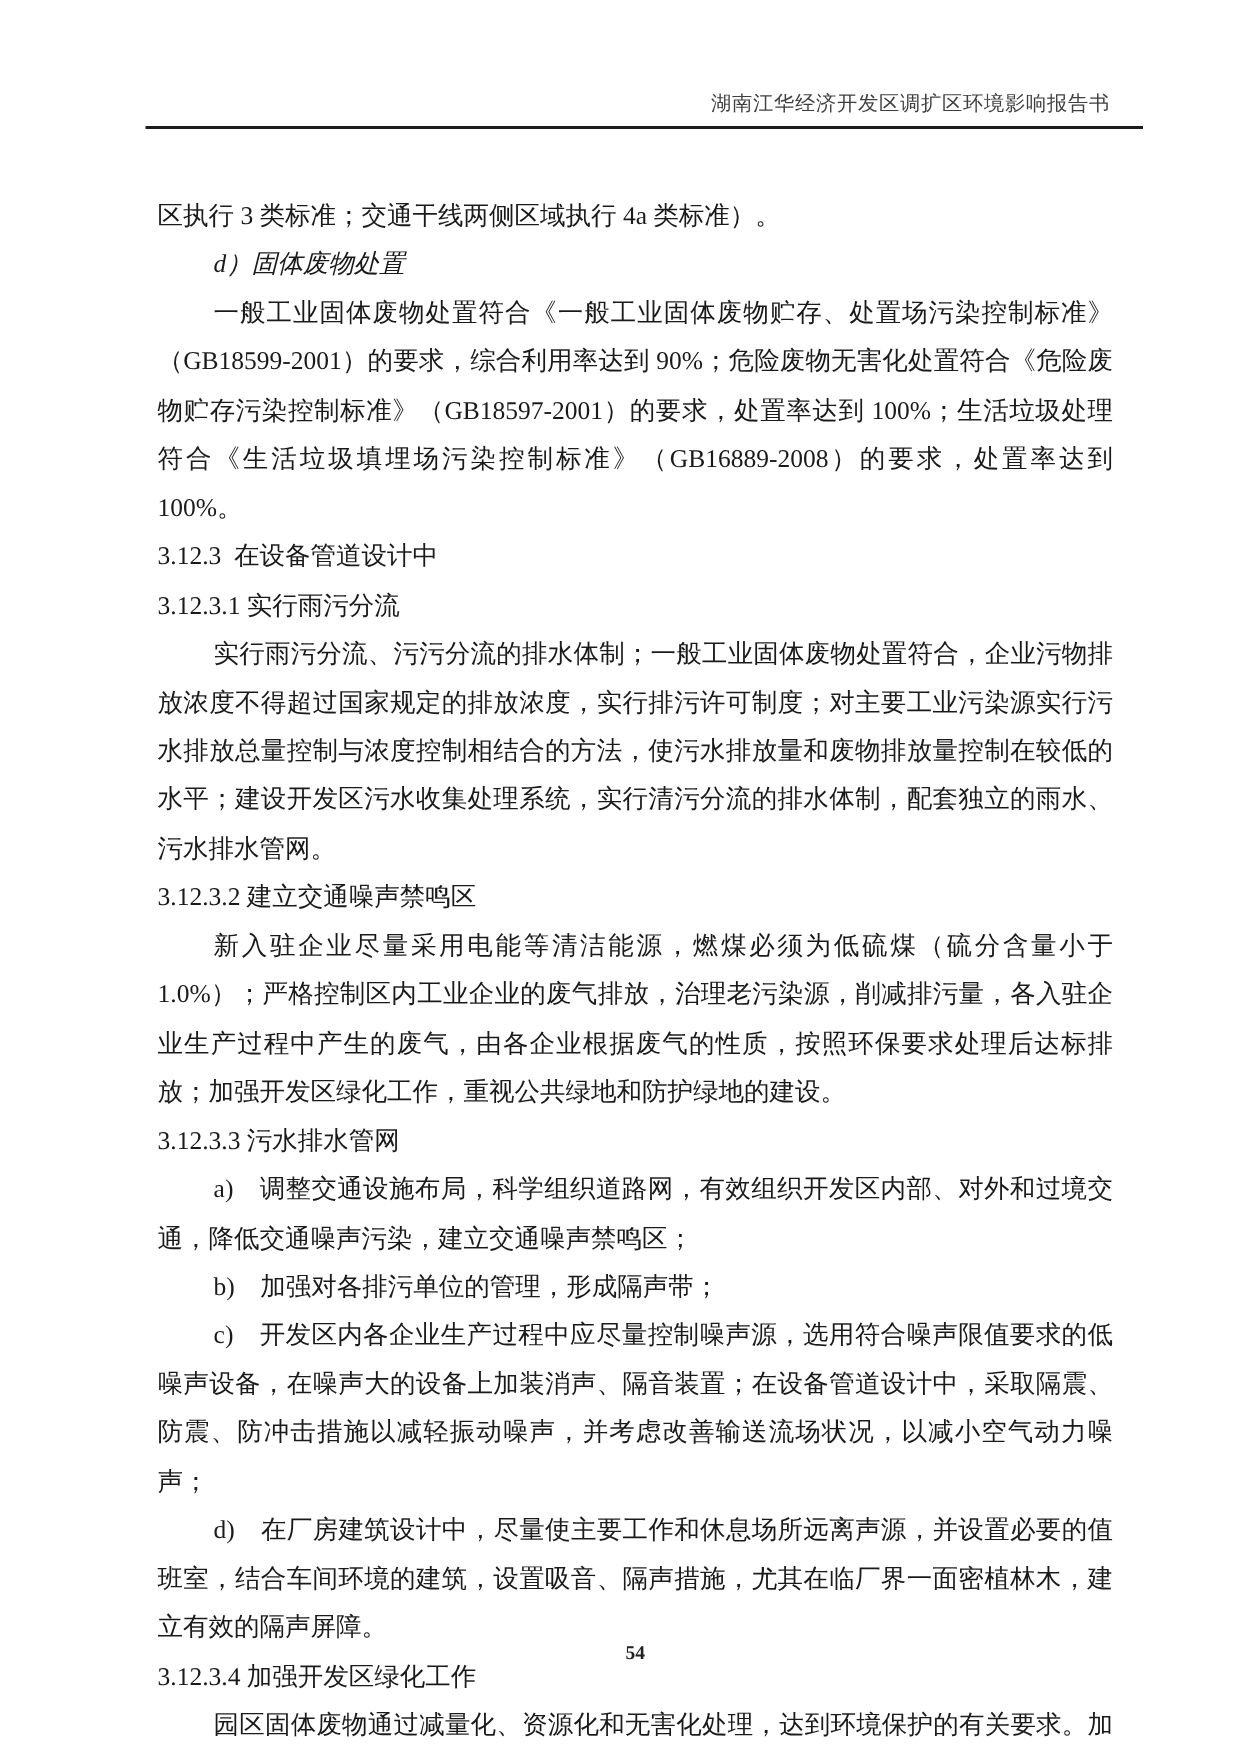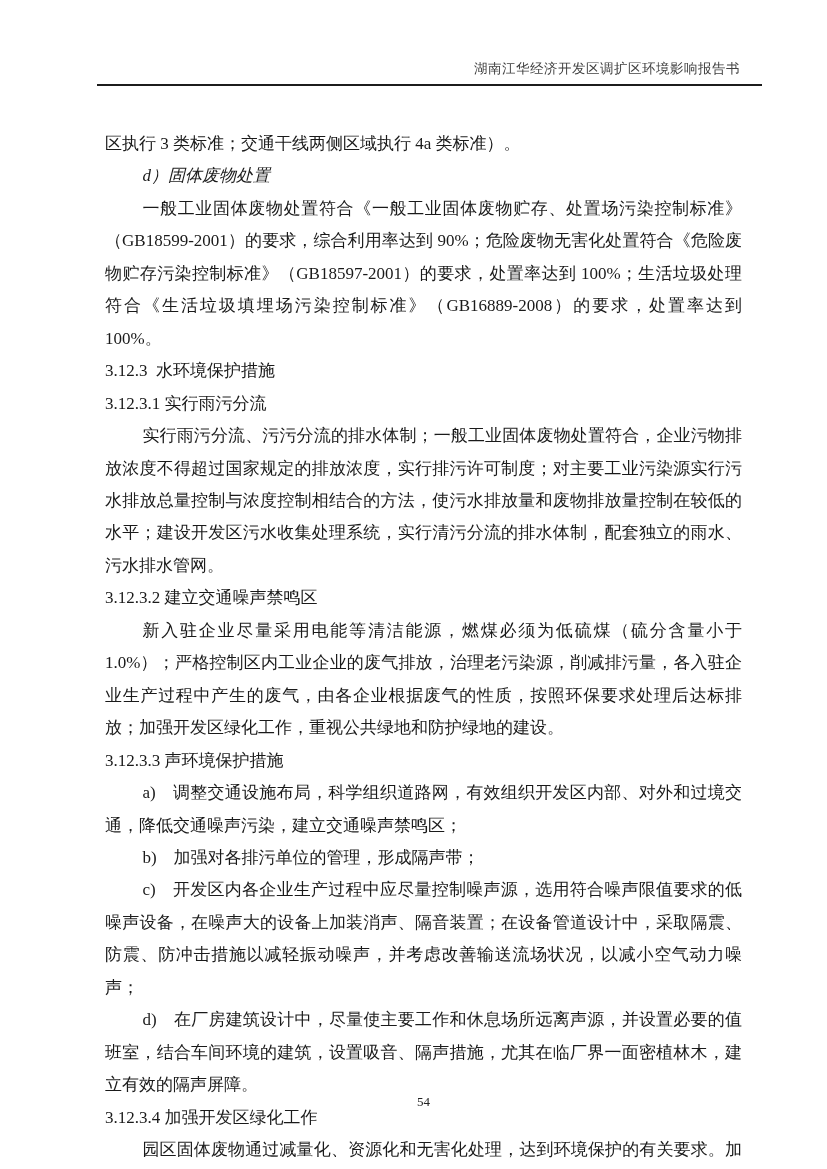--- a/index.html
+++ b/index.html
@@ -54,43 +54,44 @@
   }
   .line.heading { text-indent: 0; white-space: pre-wrap; }
   .footer {
     position: absolute;
     left: 105px;
     top: 1094px;
     width: 637px;
     text-align: center;
     font-size: 13px;
     color: #222222;
+    font-weight: bold;
   }
 </style>
 </head>
 <body>
 
 <div class="page">
 
   <div class="running-header">
     <span>湖南江华经济开发区调扩区环境影响报告书</span>
   </div>
 
   <div class="header-rule"></div>
 
   <div class="content" id="content-area">
       <p class="line continuation">区执行 3 类标准；交通干线两侧区域执行 4a 类标准）。</p>
       <p class="line indented">d）固体废物处置</p>
       <p class="line paragraph">一般工业固体废物处置符合《一般工业固体废物贮存、处置场污染控制标准》（GB18599-2001）的要求，综合利用率达到 90%；危险废物无害化处置符合《危险废物贮存污染控制标准》（GB18597-2001）的要求，处置率达到 100%；生活垃圾处理符合《生活垃圾填埋场污染控制标准》（GB16889-2008）的要求，处置率达到 100%。</p>
-      <p class="line heading">3.12.3  水环境保护措施</p>
+      <p class="line heading">3.12.3  在设备管道设计中</p>
       <p class="line heading">3.12.3.1 实行雨污分流</p>
       <p class="line paragraph">实行雨污分流、污污分流的排水体制；一般工业固体废物处置符合，企业污物排放浓度不得超过国家规定的排放浓度，实行排污许可制度；对主要工业污染源实行污水排放总量控制与浓度控制相结合的方法，使污水排放量和废物排放量控制在较低的水平；建设开发区污水收集处理系统，实行清污分流的排水体制，配套独立的雨水、污水排水管网。</p>
       <p class="line heading">3.12.3.2 建立交通噪声禁鸣区</p>
       <p class="line paragraph">新入驻企业尽量采用电能等清洁能源，燃煤必须为低硫煤（硫分含量小于 1.0%）；严格控制区内工业企业的废气排放，治理老污染源，削减排污量，各入驻企业生产过程中产生的废气，由各企业根据废气的性质，按照环保要求处理后达标排放；加强开发区绿化工作，重视公共绿地和防护绿地的建设。</p>
-      <p class="line heading">3.12.3.3 声环境保护措施</p>
+      <p class="line heading">3.12.3.3 污水排水管网</p>
       <p class="line paragraph">a)　调整交通设施布局，科学组织道路网，有效组织开发区内部、对外和过境交通，降低交通噪声污染，建立交通噪声禁鸣区；</p>
       <p class="line paragraph">b)　加强对各排污单位的管理，形成隔声带；</p>
       <p class="line paragraph">c)　开发区内各企业生产过程中应尽量控制噪声源，选用符合噪声限值要求的低噪声设备，在噪声大的设备上加装消声、隔音装置；在设备管道设计中，采取隔震、防震、防冲击措施以减轻振动噪声，并考虑改善输送流场状况，以减小空气动力噪声；</p>
       <p class="line paragraph">d)　在厂房建筑设计中，尽量使主要工作和休息场所远离声源，并设置必要的值班室，结合车间环境的建筑，设置吸音、隔声措施，尤其在临厂界一面密植林木，建立有效的隔声屏障。</p>
       <p class="line heading">3.12.3.4 加强开发区绿化工作</p>
       <p class="line paragraph-full">园区固体废物通过减量化、资源化和无害化处理，达到环境保护的有关要求。加</p>
     </div>
 
   <div class="footer">
     <span>54</span>

